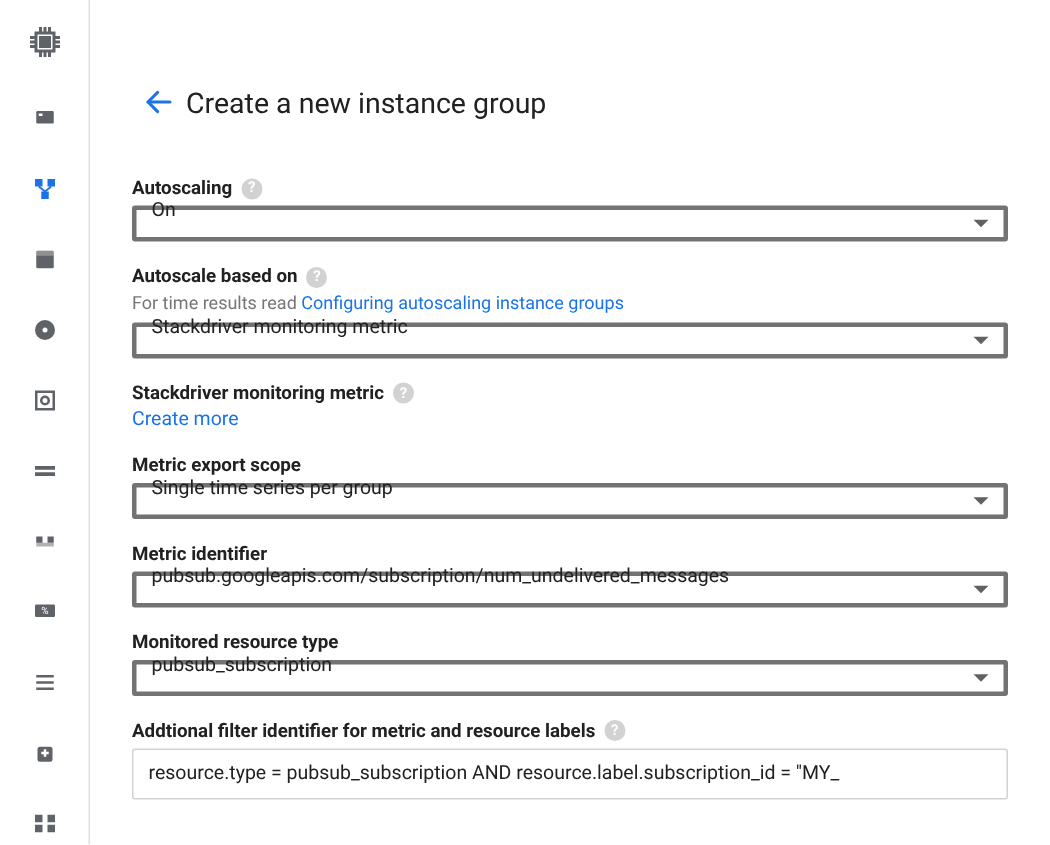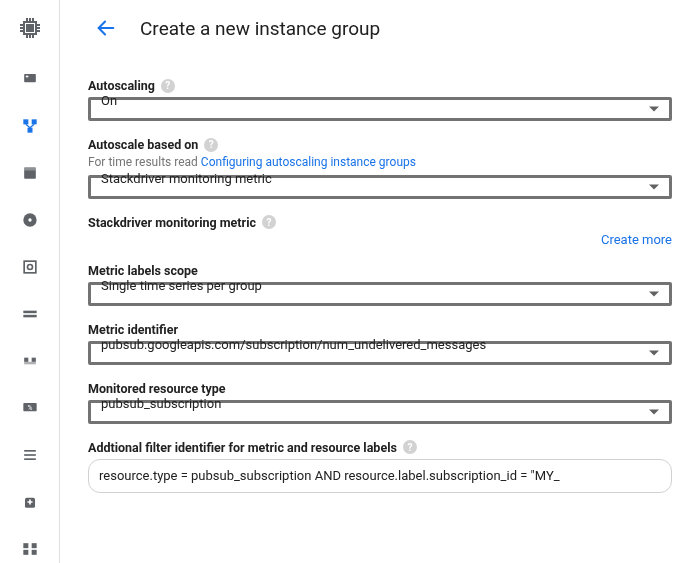--- a/index.html
+++ b/index.html
@@ -43,22 +43,23 @@
   .sidebar-item svg { width: 20px; height: 20px; }
   .sidebar-item.product svg { width: 24px; height: 24px; }
   .main {
     flex: 1;
     padding: 0 28px 10px 28px;
     overflow: hidden;
   }
   .header {
     display: flex;
     align-items: center;
-    gap: 16px;
+    gap: 0;
     height: 56px;
+    margin-top: 40px;
   }
   .back-btn {
     width: 36px;
     height: 36px;
     display: flex;
     align-items: center;
     justify-content: center;
     color: #1a73e8;
     cursor: pointer;
     border-radius: 50%;
@@ -100,21 +101,20 @@
   .field-helper {
     font-size: 12px;
     color: #757575;
     line-height: 1.4;
     margin-bottom: 4px;
   }
   .field-helper a, .link {
     color: #1a73e8;
     text-decoration: none;
     cursor: pointer;
-    text-align: right;
   }
   .select {
     width: 100%;
     border: 3px solid #737373;
     border-radius: 2px;
     height: 24px;
     padding: 0 30px 17px 10px;
     font-size: 13px;
     color: #212121;
     background: #fff;
@@ -131,21 +131,21 @@
     top: 50%;
     width: 0; height: 0;
     border-left: 5px solid transparent;
     border-right: 5px solid transparent;
     border-top: 5px solid #616161;
     transform: translateY(-50%);
   }
   .input {
     width: 100%;
     border: 1px solid #d2d2d2;
-    border-radius: 12px;
+    border-radius: 2px;
     height: 34px;
     padding: 0 10px;
     font-size: 13px;
     color: #212121;
     background: #fff;
     margin-top: 4px;
     white-space: nowrap;
     overflow: hidden;
     display: flex;
     align-items: center;
@@ -291,21 +291,21 @@
     <div class="field">
       <div class="field-label">
         <span>Stackdriver monitoring metric</span>
         <span class="help-icon">?</span>
       </div>
       <a class="link learn-more">Create more</a>
     </div>
 
     <div class="field">
       <div class="field-label">
-        <span>Metric labels scope</span>
+        <span>Metric export scope</span>
       </div>
       <div class="select">
         <span>Single time series per group</span>
       </div>
     </div>
 
     <div class="field">
       <div class="field-label">
         <span>Metric identifier</span>
       </div>

